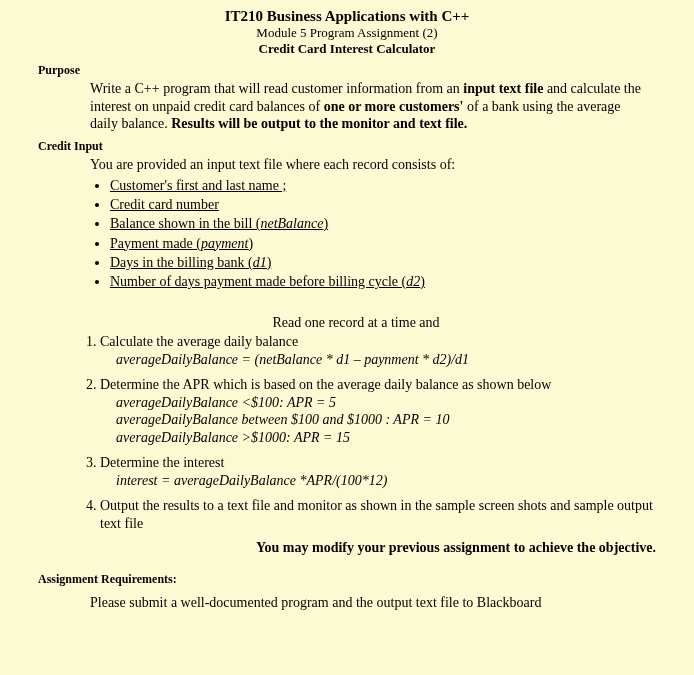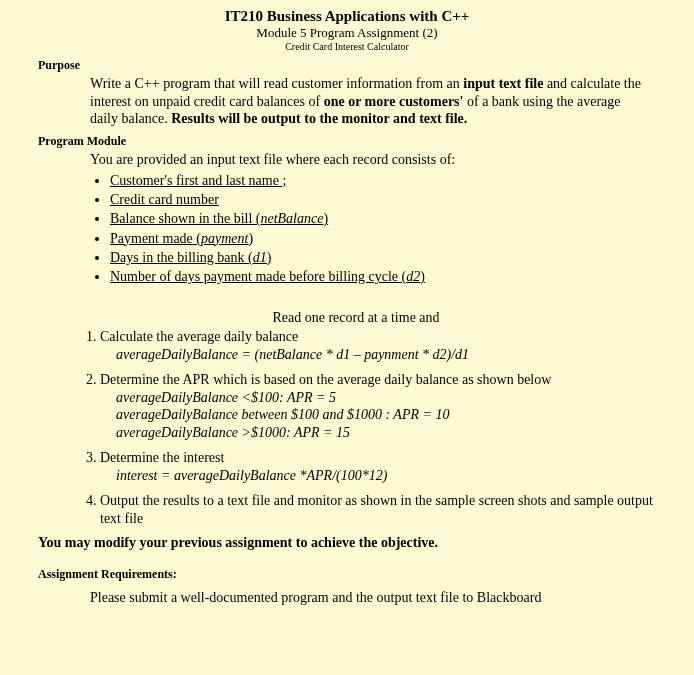--- a/index.html
+++ b/index.html
@@ -21,22 +21,22 @@
     margin-bottom: 6px;
   }
   .title-line1 {
     font-weight: bold;
     font-size: 15px;
   }
   .title-line2 {
     font-size: 13px;
   }
   .title-line3 {
-    font-weight: normal;
-    font-size: 10px;
+    font-weight: bold;
+    font-size: 13px;
   }
   .section-head {
     font-weight: bold;
     font-size: 12px;
     margin-top: 6px;
     margin-bottom: 2px;
   }
   .indent {
     margin-left: 52px;
     margin-right: 10px;
@@ -69,20 +69,21 @@
   .objective-lead {
     margin-left: 18px;
     margin-top: 6px;
     margin-bottom: 2px;
     text-align: center;
   }
   .spacer-md { height: 10px; }
   .note {
     font-weight: bold;
     margin-top: 8px;
+    text-align: right;
   }
   .sub-req {
     margin-left: 52px;
     margin-top: 8px;
   }
 </style>
 </head>
 <body>
 
 <div class="page">
@@ -91,21 +92,21 @@
     <div class="title-line1">IT210 Business Applications with C++</div>
     <div class="title-line2">Module 5 Program Assignment (2)</div>
     <div class="title-line3">Credit Card Interest Calculator</div>
   </div>
 
   <div class="section-head">Purpose</div>
   <div class="indent para">
     <span>Write a C++ program that will read customer information from an </span><span class="bold">input text file</span><span> and calculate the interest on unpaid credit card balances of </span><span class="bold">one or more customers'</span><span> of a bank using the average daily balance.  </span><span class="bold">Results will be output to the monitor and text file.</span>
   </div>
 
-  <div class="section-head">Program Module</div>
+  <div class="section-head">Credit Input</div>
   <div class="indent para">You are provided an input text file where each record consists of:</div>
   <ul class="bullets">
     <li><span>Customer's  first and last name ;</span></li>
     <li><span>Credit card number</span></li>
     <li><span>Balance shown in the bill (</span><span class="italic">netBalance</span><span>)</span></li>
     <li><span>Payment made (</span><span class="italic">payment</span><span>)</span></li>
     <li><span>Days in the billing bank (</span><span class="italic">d1</span><span>)</span></li>
     <li><span>Number of days payment made before billing cycle (</span><span class="italic">d2</span><span>)</span></li>
   </ul>
 

